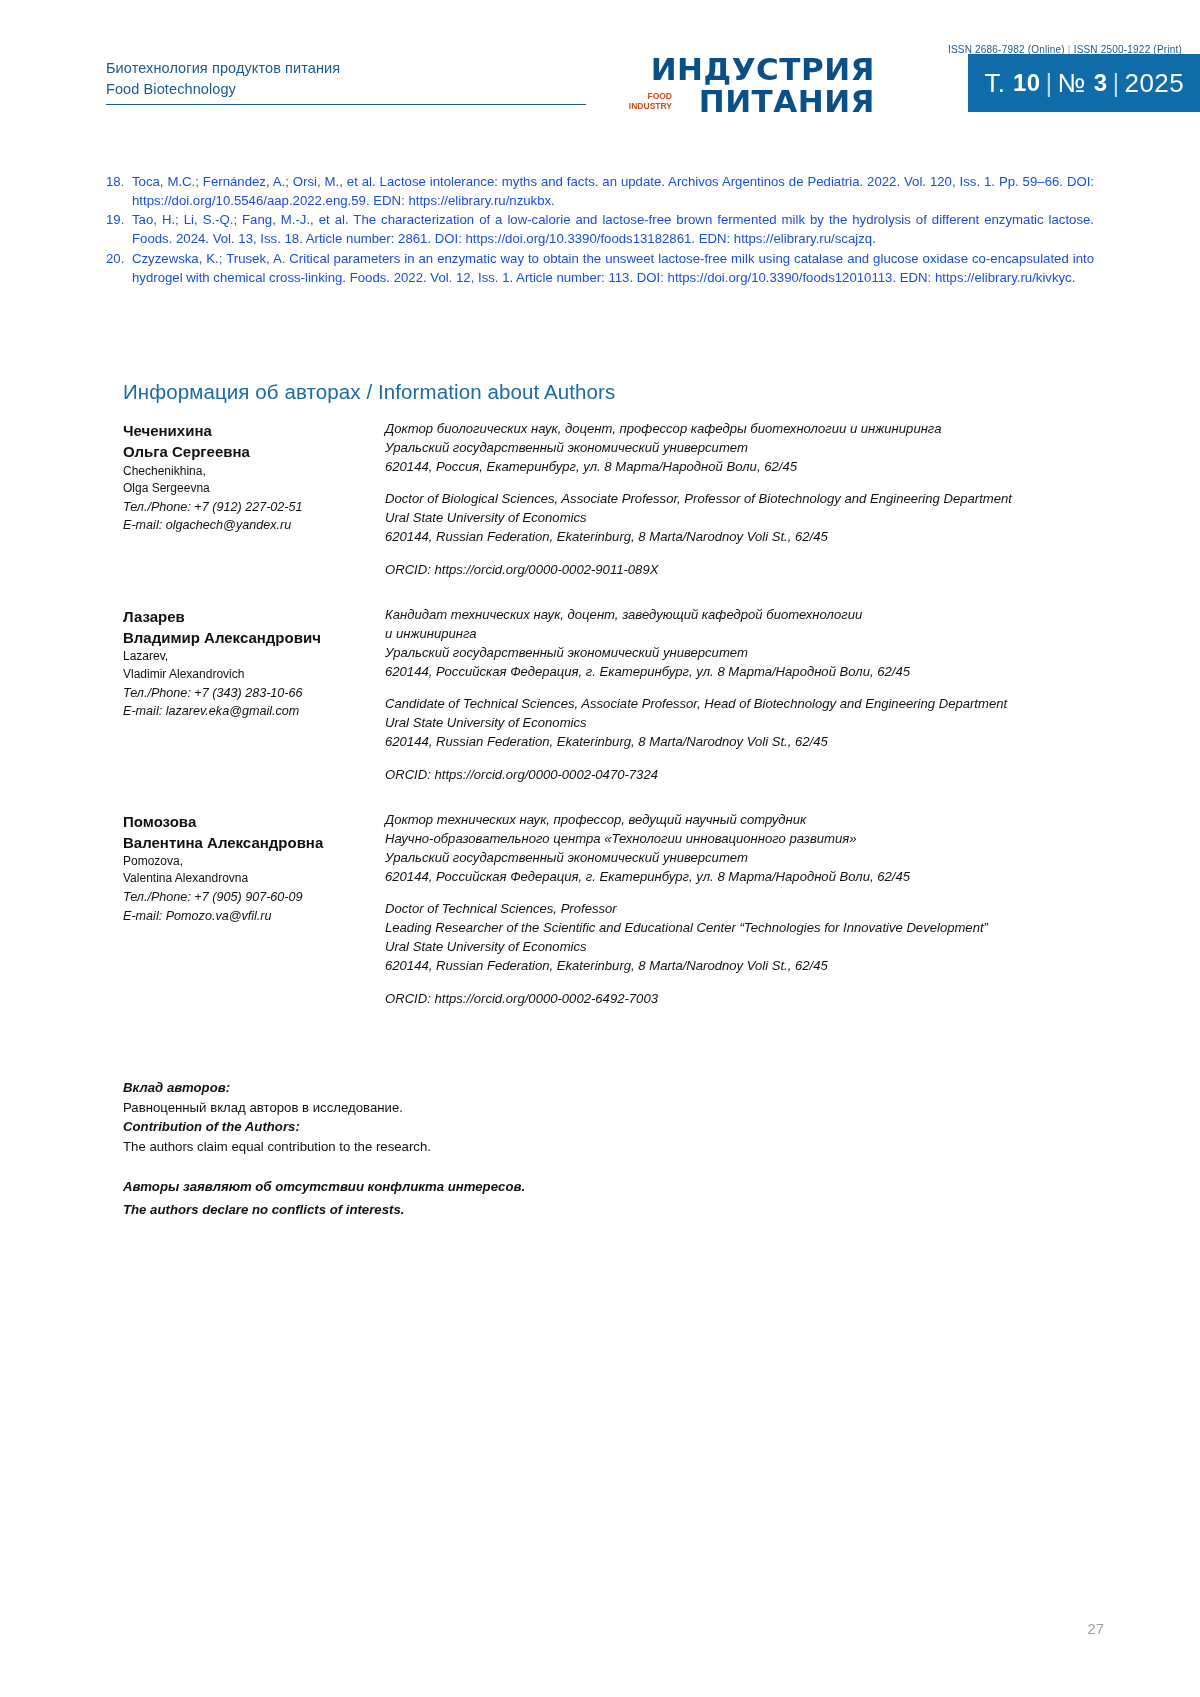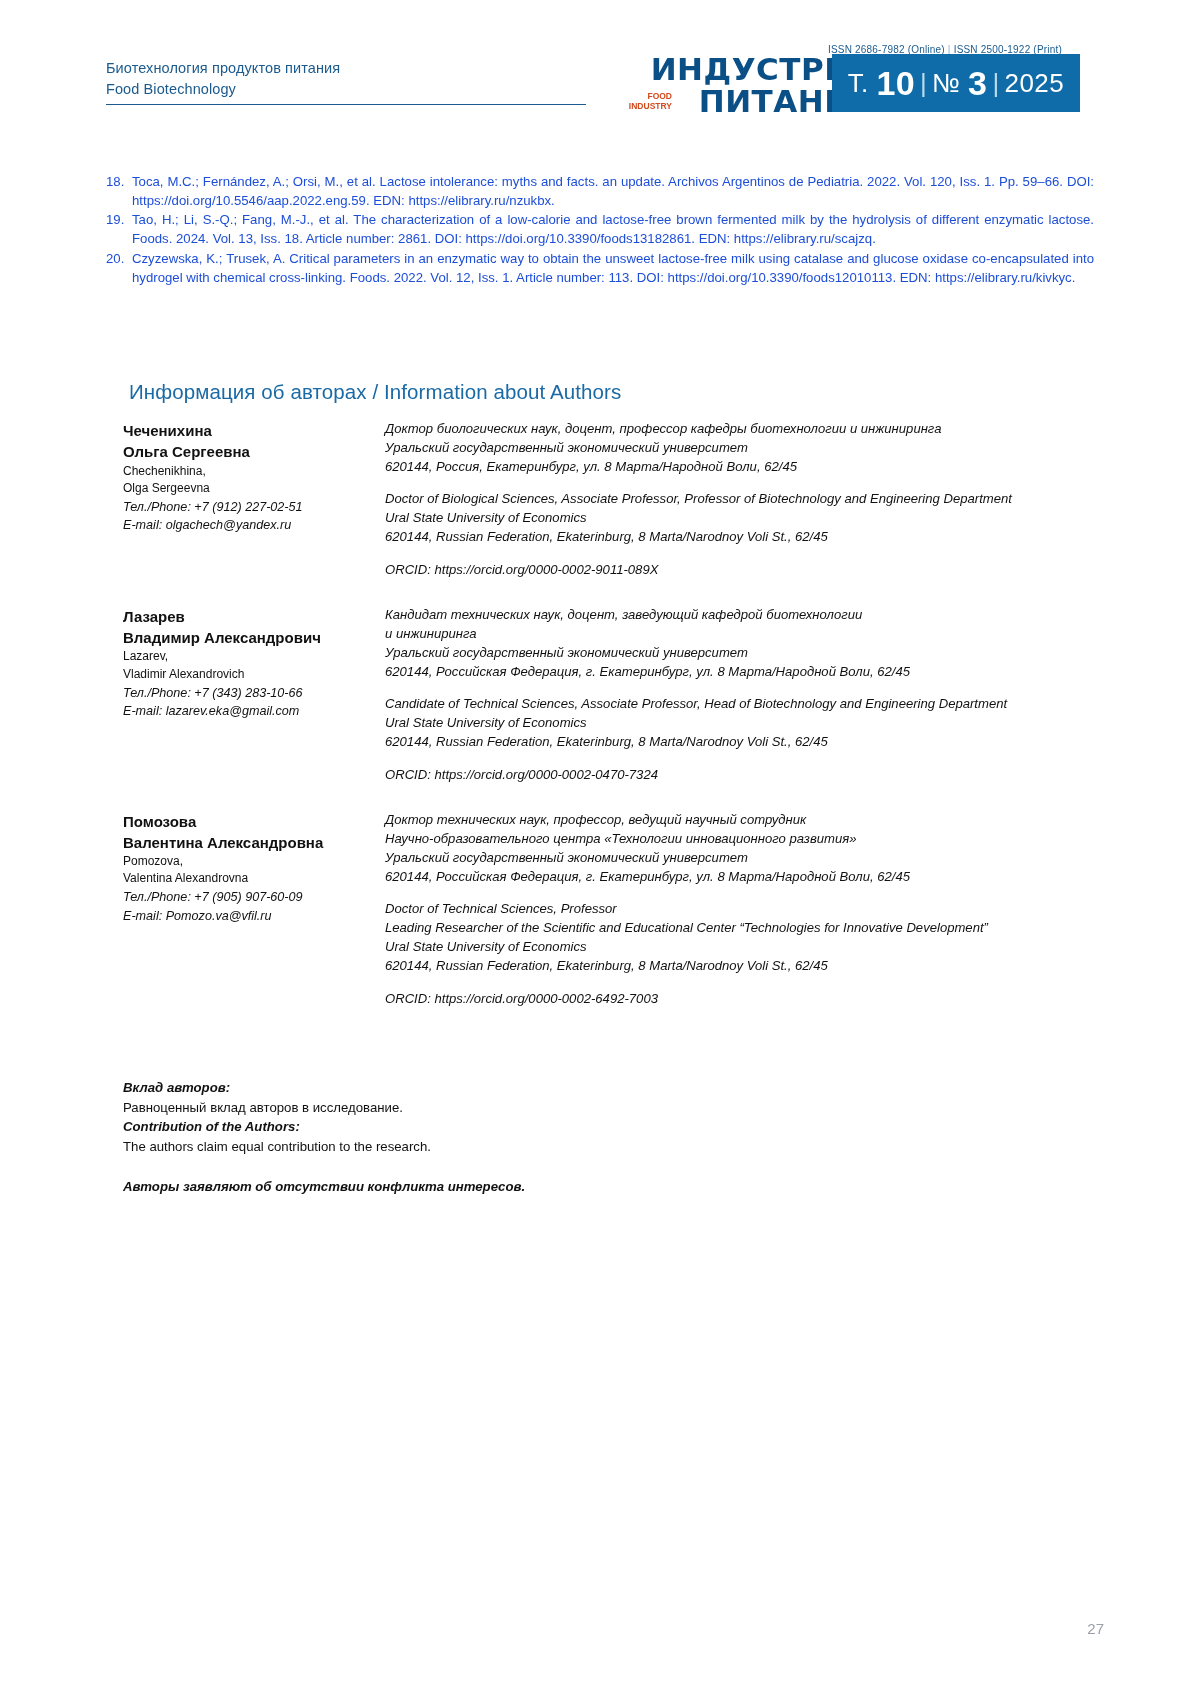--- a/index.html
+++ b/index.html
@@ -14,21 +14,21 @@
     font-family: "Liberation Sans", sans-serif;
     color: #111111;
     overflow: hidden;
   }
 
   
   .header {
     position: absolute;
     left: 0;
     top: 36px;
-    width: 1080px;
+    width: 1200px;
     height: 76px;
   }
   .header-left {
     position: absolute;
     left: 106px;
     top: 22px;
     width: 470px;
   }
   .header-left .ru {
     font-size: 14.5px;
@@ -100,21 +100,21 @@
     display: flex;
     align-items: center;
     justify-content: center;
     padding: 0 16px;
     box-sizing: border-box;
     font-size: 26px;
     letter-spacing: .4px;
   }
   .volbox .strong {
     font-weight: bold;
-    font-size: 34px;
+    font-size: 24px;
   }
   .volbox .thin {
     font-weight: normal;
   }
   .volbox .pipe {
     color: #bcdcef;
     padding: 0 5px;
     font-weight: normal;
   }
 
@@ -139,21 +139,21 @@
     text-align: left;
   }
   .ref .body {
     flex: 1;
     text-align: justify;
   }
 
   
   .section-title {
     position: absolute;
-    left: 129px;
+    left: 123px;
     top: 380px;
     font-size: 20.5px;
     color: #1a6aa5;
     letter-spacing: .1px;
   }
 
   
   .authors {
     position: absolute;
     left: 123px;
@@ -368,16 +368,17 @@
 
 </div>
 
 <div class="notes">
   <div class="bi">Вклад авторов:</div>
   <div class="plain">Равноценный вклад авторов в исследование.</div>
   <div class="bi">Contribution of the Authors:</div>
   <div class="plain">The authors claim equal contribution to the research.</div>
   <div class="decl">
     <div>Авторы заявляют об отсутствии конфликта интересов.</div>
+    <div>The authors declare no conflicts of interests.</div>
   </div>
 </div>
 
 <div class="pageno">27</div>
 
 </body></html>

